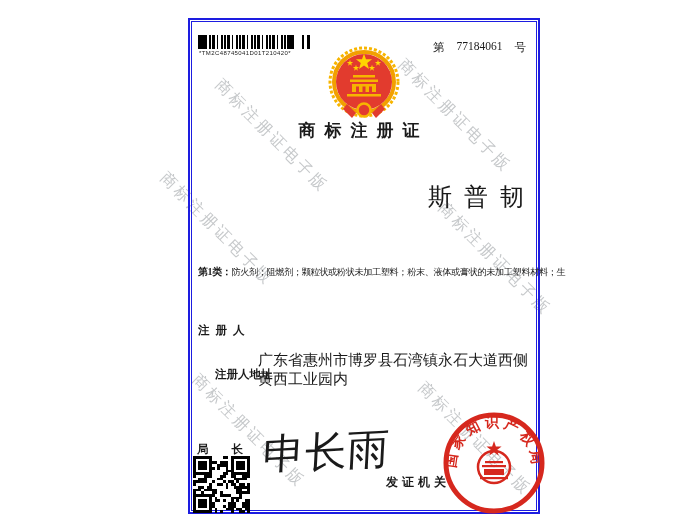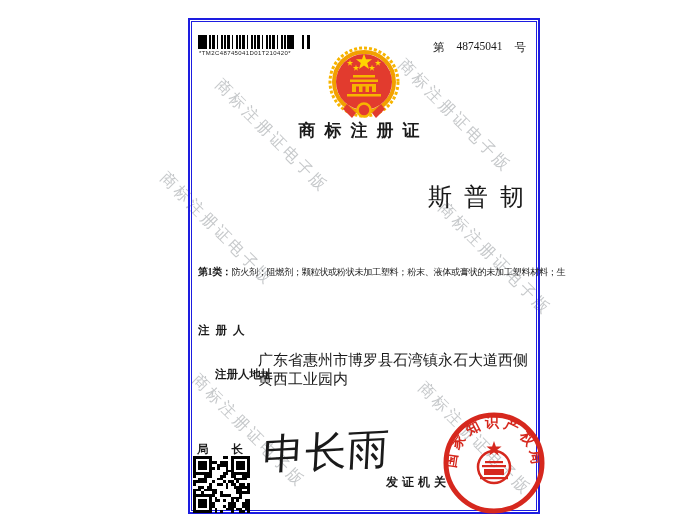--- a/index.html
+++ b/index.html
@@ -76,21 +76,21 @@
   </div>
 
   <div class="cert">
     <div class="cert-inner">
 
       <div class="abs barcode"></div>
       <div class="abs barcode-text">*TM2C48745041D01T210420*</div>
 
       <div class="abs cert-no">
         <span>第</span>
-        <span>48745041</span>
+        <span>77184061</span>
         <span>号</span>
       </div>
 
       <svg class="abs" style="left:124px;top:20px" width="96" height="84" viewBox="0 0 96 84">
         <circle cx="48" cy="40" r="34" fill="none" stroke="#f7b500" stroke-width="3" stroke-dasharray="3,2"></circle>
         <circle cx="48" cy="40" r="30" fill="none" stroke="#f2a000" stroke-width="4"></circle>
         <circle cx="48" cy="40" r="28" fill="#e23b2e"></circle>
         <g fill="#ffd400">
           <polygon points="0,-10 2.35,-3.24 9.51,-3.09 3.8,1.24 5.88,8.09 0,4 -5.88,8.09 -3.8,1.24 -9.51,-3.09 -2.35,-3.24" transform="translate(48,20) scale(0.85)"></polygon>
           <polygon points="0,-10 2.35,-3.24 9.51,-3.09 3.8,1.24 5.88,8.09 0,4 -5.88,8.09 -3.8,1.24 -9.51,-3.09 -2.35,-3.24" transform="translate(34,21) scale(0.33)"></polygon>

